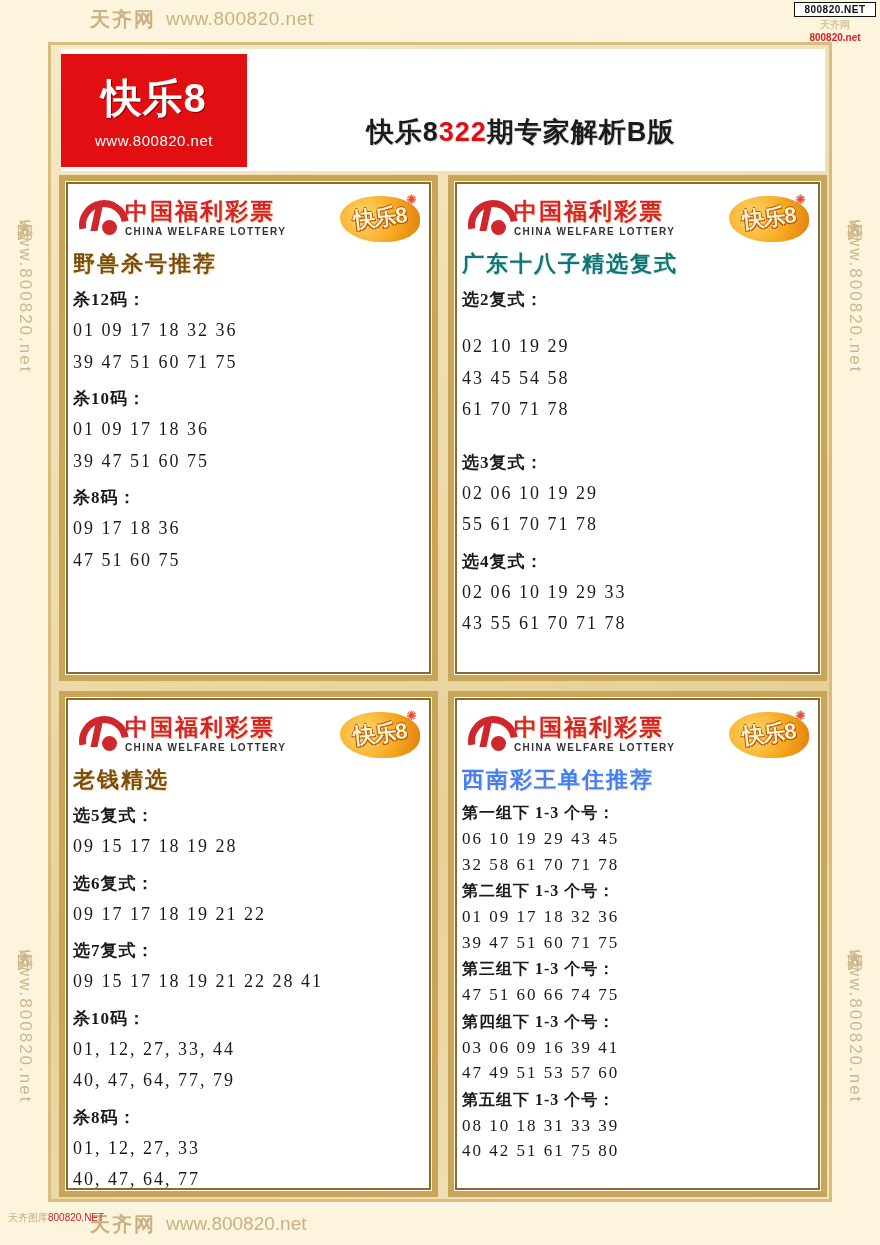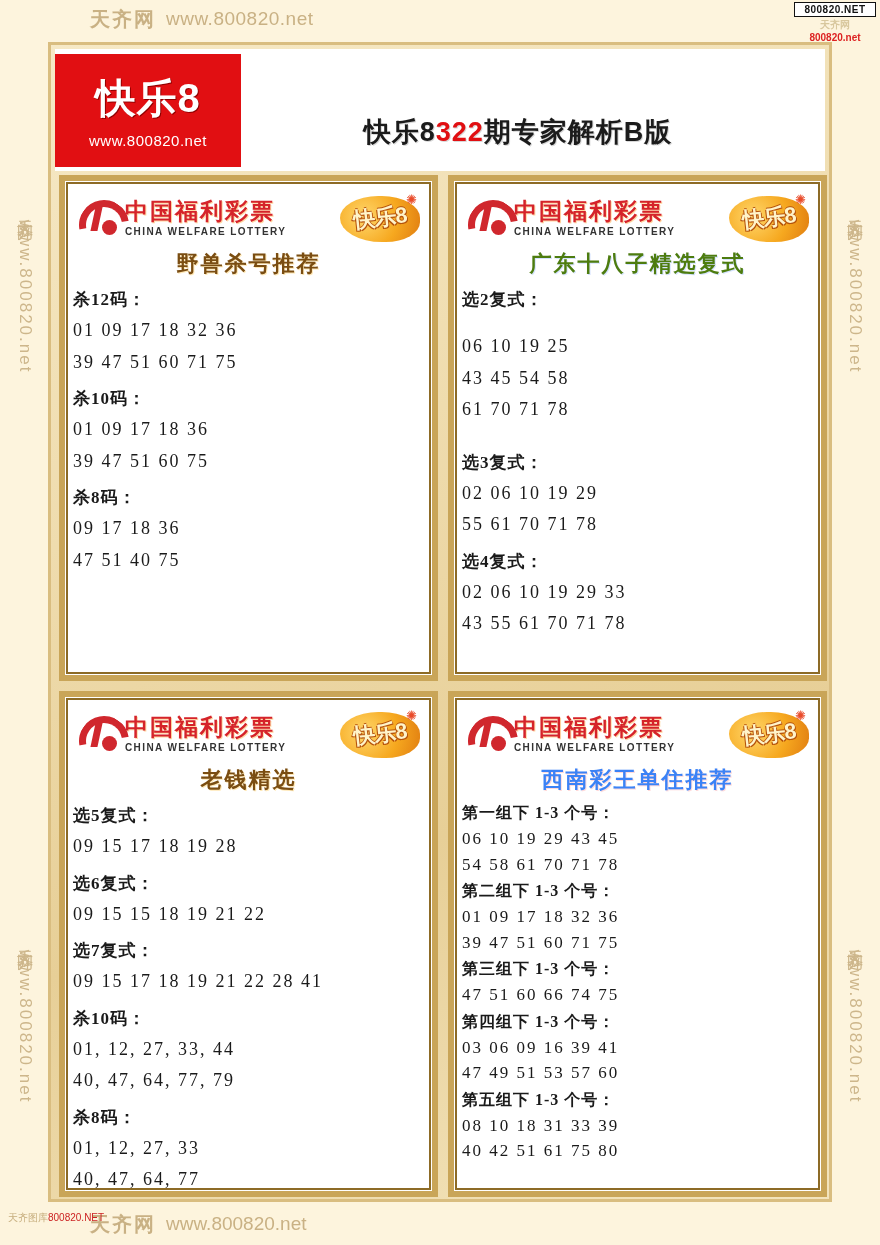--- a/index.html
+++ b/index.html
@@ -112,20 +112,21 @@
   .bottom-left-note .red { color: #cc2222; }
 
   
   .poster {
     position: absolute;
     left: 48px; top: 42px;
     width: 784px; height: 1160px;
     background: linear-gradient(160deg,#f6e9c6 0%,#efdcae 35%,#e7cf97 65%,#f3e4bd 100%);
     border: 3px solid #d9bd80;
     box-sizing: border-box;
+    padding-left: 6px;
   }
 
   
   .poster-header {
     position: relative;
     height: 122px;
     background: #fff;
     margin: 4px 4px 0 4px;
     display: flex;
     align-items: center;
@@ -267,28 +268,28 @@
     transform: rotate(-6deg);
   }
   .kl8-badge .spark {
     position: absolute;
     right: 3px; top: 0px;
     color: #e94b2a;
     font-size: 13px;
   }
 
   .panel-title {
-    text-align: center;
+    text-align: left;
     font-size: 22px;
     font-weight: bold;
     letter-spacing: 2px;
     margin: 2px 0 8px 0;
   }
   .t-brown { color: #7a4d12; text-shadow: 1px 1px 0 #ffe9b8; }
-  .t-blue  { color: #4d7c0f; text-shadow: 1px 1px 0 #d5e2ff; }
+  .t-blue  { color: #0f766e; text-shadow: 1px 1px 0 #d5e2ff; }
   .t-red   { color: #3b82f6; text-shadow: 1px 1px 0 #ffdada; }
 
   .body-lines {
     text-align: left;
     color: #1a1a1a;
     font-family: "Liberation Serif", serif;
   }
   .lbl {
     font-size: 17px;
     font-weight: bold;
@@ -361,21 +362,21 @@
       <div class="panel-title t-brown">野兽杀号推荐</div>
       <div class="body-lines">
         <div class="lbl">杀12码：</div>
         <div class="nums">01 09 17 18 32 36</div>
         <div class="nums">39 47 51 60 71 75</div>
         <div class="lbl">杀10码：</div>
         <div class="nums">01 09 17 18 36</div>
         <div class="nums">39 47 51 60 75</div>
         <div class="lbl">杀8码：</div>
         <div class="nums">09 17 18 36</div>
-        <div class="nums">47 51 40 75</div>
+        <div class="nums">47 51 60 75</div>
       </div>
     </div>
 
     <div class="panel">
       <div class="brand-row">
         <div class="brand-left">
           <div class="cw-mark">
             <div class="arc"></div>
               <div class="bar"></div>
               <div class="dot"></div>
@@ -388,21 +389,21 @@
         <div class="kl8-badge">
           <div class="cloud"></div>
           <div class="spark">✺</div>
           <div class="txt">快乐8</div>
         </div>
       </div>
       <div class="panel-title t-blue">广东十八子精选复式</div>
       <div class="body-lines">
         <div class="lbl">选2复式：</div>
         <div class="gap"></div>
-        <div class="nums">06 10 19 25</div>
+        <div class="nums">02 10 19 29</div>
         <div class="nums">43 45 54 58</div>
         <div class="nums">61 70 71 78</div>
         <div class="gap"></div>
         <div class="lbl">选3复式：</div>
         <div class="nums">02 06 10 19 29</div>
         <div class="nums">55 61 70 71 78</div>
         <div class="lbl">选4复式：</div>
         <div class="nums">02 06 10 19 29 33</div>
         <div class="nums">43 55 61 70 71 78</div>
       </div>
@@ -425,21 +426,21 @@
           <div class="cloud"></div>
           <div class="spark">✺</div>
           <div class="txt">快乐8</div>
         </div>
       </div>
       <div class="panel-title t-brown">老钱精选</div>
       <div class="body-lines">
         <div class="lbl">选5复式：</div>
         <div class="nums">09 15 17 18 19 28</div>
         <div class="lbl">选6复式：</div>
-        <div class="nums">09 15 15 18 19 21 22</div>
+        <div class="nums">09 17 17 18 19 21 22</div>
         <div class="lbl">选7复式：</div>
         <div class="nums">09 15 17 18 19 21 22 28 41</div>
         <div class="lbl">杀10码：</div>
         <div class="nums">01, 12, 27, 33, 44</div>
         <div class="nums">40, 47, 64, 77, 79</div>
         <div class="lbl">杀8码：</div>
         <div class="nums">01, 12, 27, 33</div>
         <div class="nums">40, 47, 64, 77</div>
       </div>
     </div>
@@ -460,21 +461,21 @@
         <div class="kl8-badge">
           <div class="cloud"></div>
           <div class="spark">✺</div>
           <div class="txt">快乐8</div>
         </div>
       </div>
       <div class="panel-title t-red">西南彩王单住推荐</div>
       <div class="body-lines">
         <div class="lbl">第一组下 1-3 个号：</div>
         <div class="nums">06 10 19 29 43 45</div>
-        <div class="nums">54 58 61 70 71 78</div>
+        <div class="nums">32 58 61 70 71 78</div>
         <div class="lbl">第二组下 1-3 个号：</div>
         <div class="nums">01 09 17 18 32 36</div>
         <div class="nums">39 47 51 60 71 75</div>
         <div class="lbl">第三组下 1-3 个号：</div>
         <div class="nums">47 51 60 66 74 75</div>
         <div class="lbl">第四组下 1-3 个号：</div>
         <div class="nums">03 06 09 16 39 41</div>
         <div class="nums">47 49 51 53 57 60</div>
         <div class="lbl">第五组下 1-3 个号：</div>
         <div class="nums">08 10 18 31 33 39</div>

